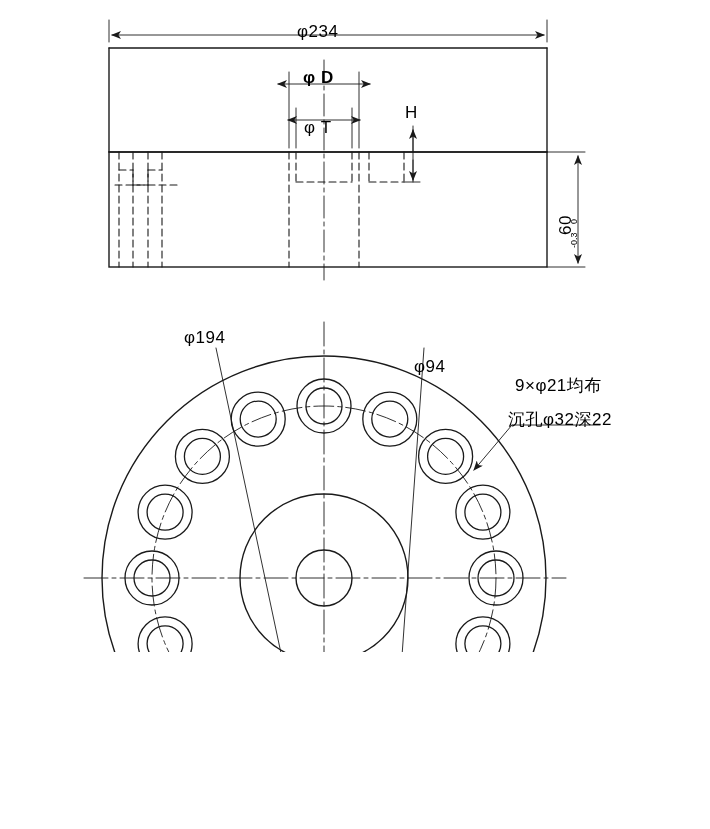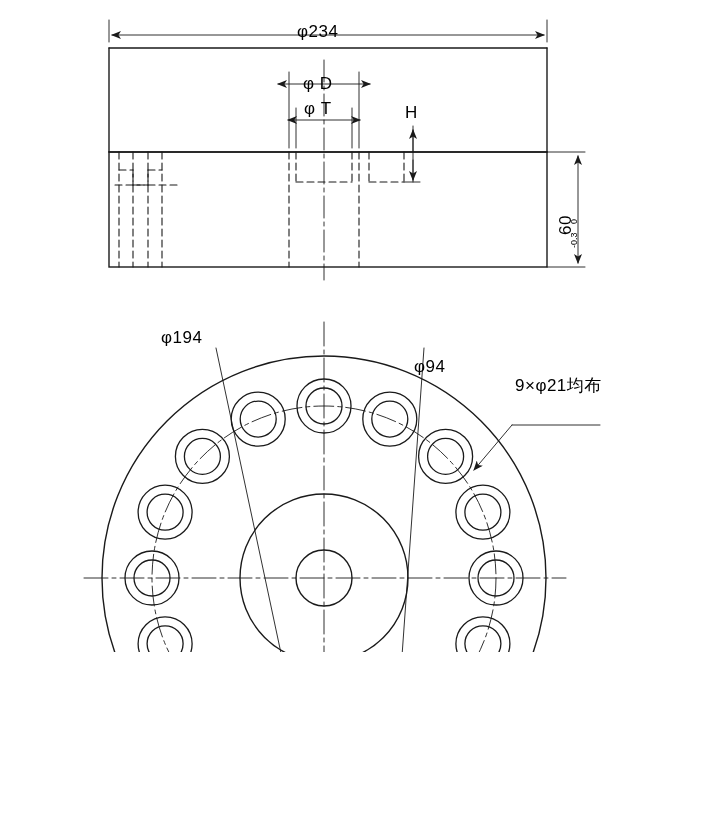--- a/index.html
+++ b/index.html
@@ -218,30 +218,31 @@
       <g stroke-width="0.9">
         <line x1="512" y1="425" x2="474" y2="470" marker-end="url(#arrowEnd)"></line>
         <line x1="512" y1="425" x2="600" y2="425"></line>
       </g>
 
     </g>
   </svg>
 
   <div class="lbl" style="left:297px; top:22px;">φ234</div>
 
-  <div class="lbl" style="left:303px; top:74px;">φ D</div>
-
-  <div class="lbl" style="left:304px; top:99px;text-align:center;">φ T</div>
+  <div class="lbl" style="left:303px; top:68px;font-weight:bold;">φ D</div>
+
+  <div class="lbl" style="left:304px; top:118px;text-align:center;">φ T</div>
 
   <div class="lbl" style="left:405px; top:103px;">H</div>
 
   <div class="lbl rot" style="left:556px; top:235px;">60</div>
   <div class="tol rot" style="left:570px; top:224px;">0</div>
   <div class="tol rot" style="left:570px; top:248px;">-0.3</div>
 
-  <div class="lbl" style="left:161px; top:328px;text-align:center;">φ194</div>
+  <div class="lbl" style="left:184px; top:328px;text-align:center;">φ194</div>
 
   <div class="lbl" style="left:414px; top:328px;margin-top:29px;">φ94</div>
 
   <div class="lbl" style="left:515px; top:374px;">9×φ21均布</div>
 
+  <div class="lbl" style="left:508px; top:408px;">沉孔φ32深22</div>
 
 </div>
 
 </body></html>

